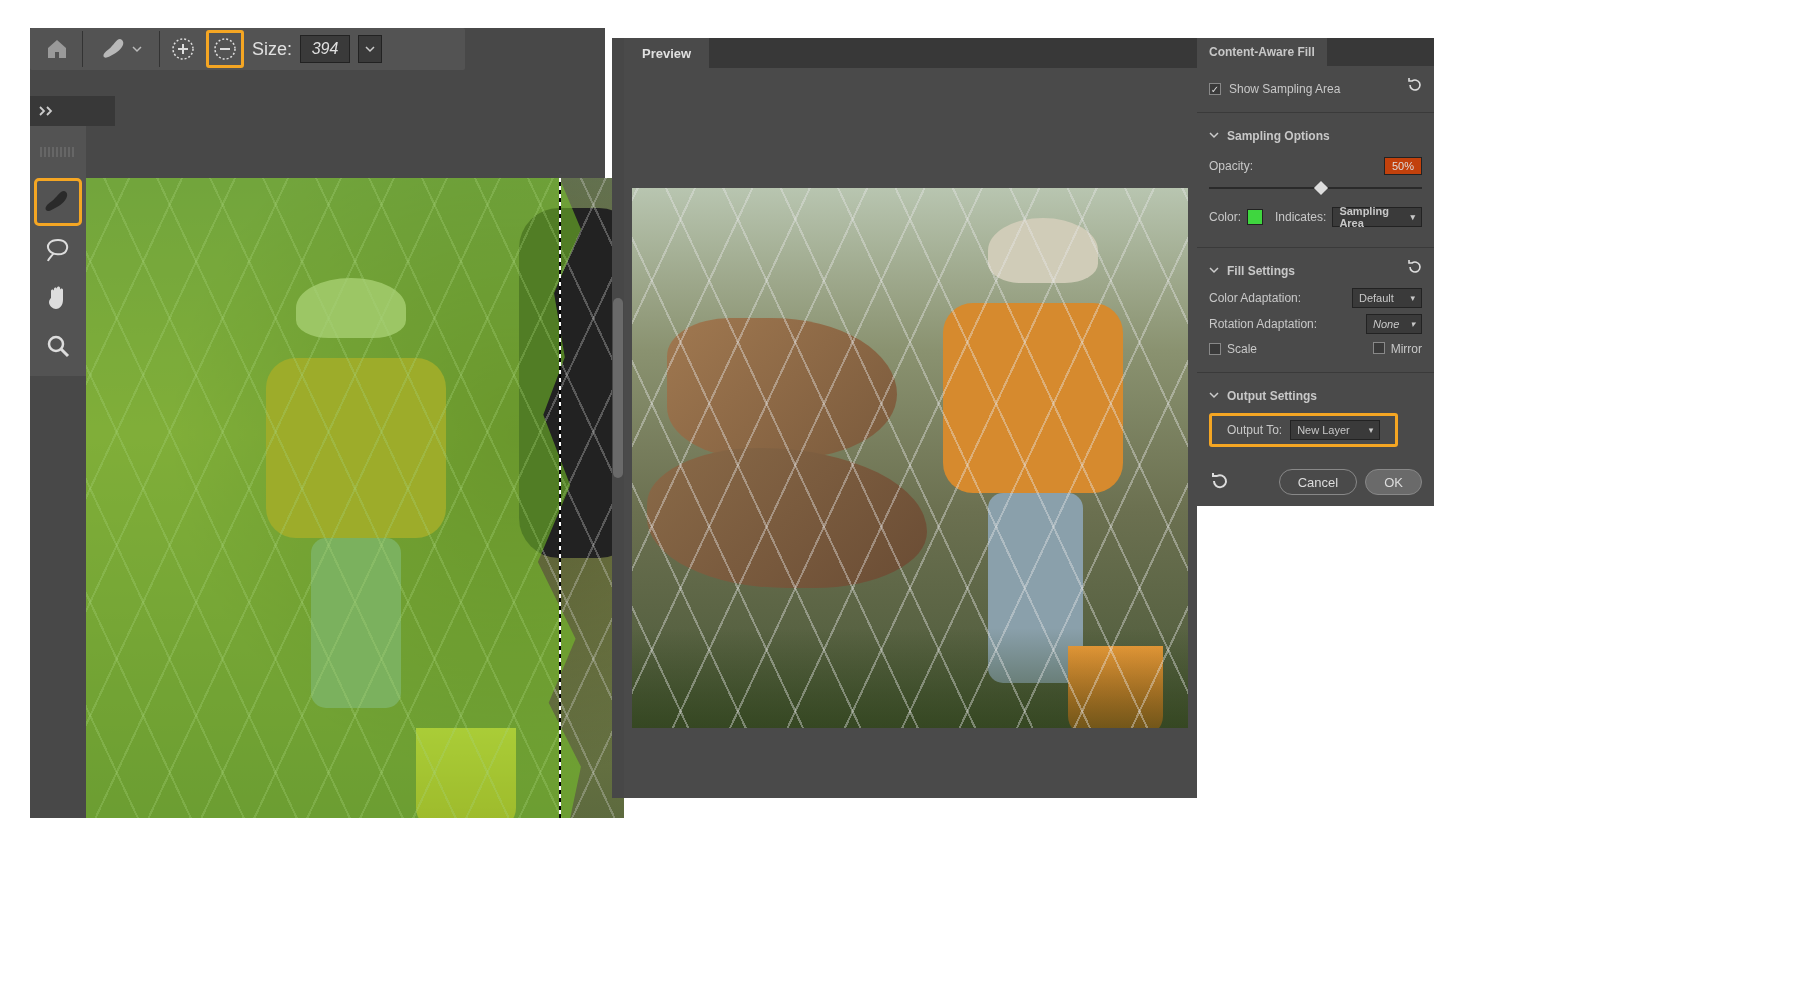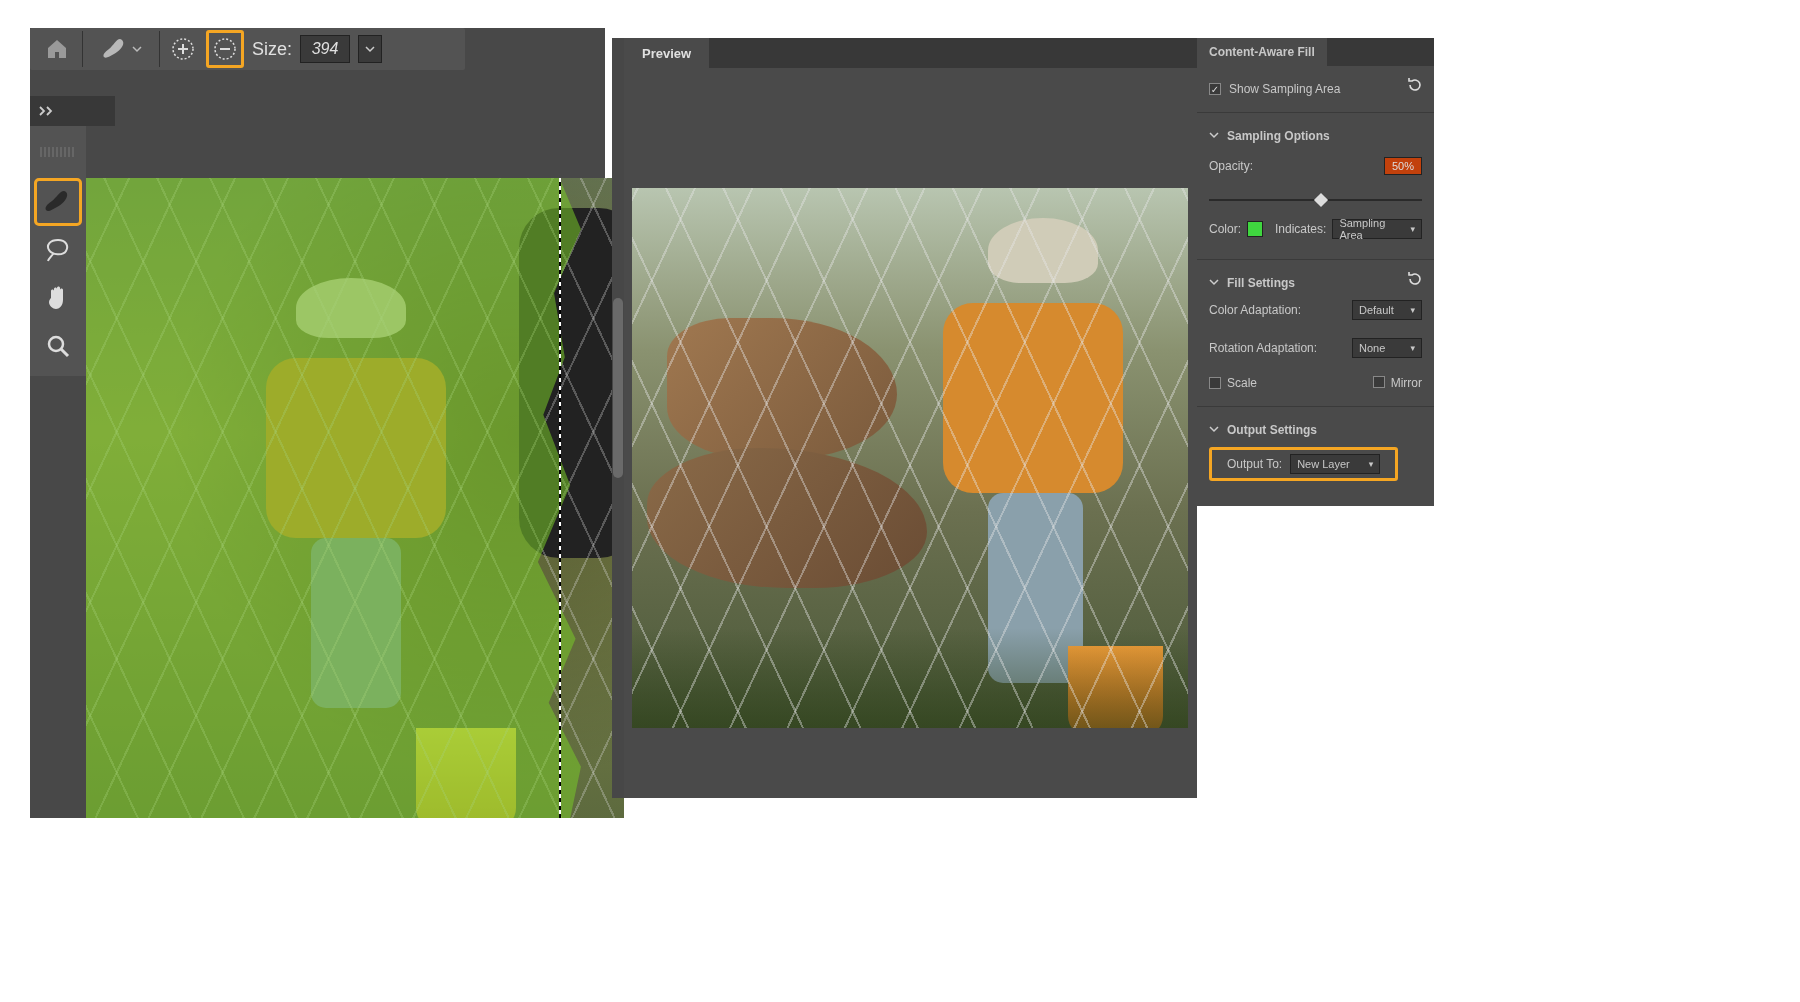--- a/index.html
+++ b/index.html
@@ -77,21 +77,21 @@
      repeating-linear-gradient(-65deg, transparent 0 50px, rgba(230,230,230,0.4) 50px 52px);
   }
   .grass-r { position:absolute; left:0; bottom:0; width:100%; height:100px; background:linear-gradient(180deg, transparent, rgba(40,60,20,0.6)); }
 
   
   .caf-panel { position:absolute; left:1197px; top:38px; width:237px; height:468px; background:#4a4a4a; color:#c8c8c8; font-size:12px; }
   .caf-tabbar { height:28px; background:#383838; }
   .caf-tab { display:inline-flex; align-items:center; height:28px; padding:0 12px; background:#4a4a4a; font-weight:600; font-size:12px; }
   .caf-sec { padding: 10px 12px; border-bottom: 1px solid #3a3a3a; position:relative; }
   .row { display:flex; align-items:center; gap:8px; margin:6px 0;}
-  .row-right { display:flex; align-items:center; justify-content:space-between; margin:18px 0;}
+  .row-right { display:flex; align-items:center; justify-content:space-between; margin:6px 0;}
   .chevron { width:10px; display:inline-block; }
   .sec-title { font-weight:700; }
   .checkbox { width:12px; height:12px; border:1px solid #888; display:inline-flex; align-items:center; justify-content:center; font-size:10px; background:#3a3a3a;}
   .checkbox.checked::after { content:"✓"; color:#ddd; }
   .reset-icon { position:absolute; right:10px; top:10px; width:18px; height:18px; cursor:pointer; }
   .num-input { width:38px; height:18px; background:#c2410c; border:1px solid #222; color:#ddd; text-align:center; font-size:11px; }
   .slider-track { position:relative; height:14px; width:100%; margin-top:2px;}
   .slider-track::before{content:"";position:absolute;left:0;right:0;top:6px;height:2px;background:#2a2a2a;}
   .slider-thumb{position:absolute;top:2px;width:10px;height:10px;background:#ddd;transform:rotate(45deg);}
   .color-swatch { width:16px; height:16px; background:#3fd63f; border:1px solid #222;}
@@ -246,21 +246,21 @@
       <span>Opacity:</span>
       <input class="num-input" value="50%" style="">
     </div>
     <div class="slider-track">
       <div class="slider-thumb" style="left:50%;"></div>
     </div>
     <div class="row" style="margin-top:12px; gap:6px;">
       <span>Color:</span>
       <span class="color-swatch"></span>
       <span style="margin-left:6px;">Indicates:</span>
-      <span class="dd" style="flex:1;">
+      <span class="dd" style="flex:1;font-weight:bold;">
         <span>Sampling Area</span>
         <span class="caret">▾</span>
       </span>
     </div>
   </div>
 
   <div class="caf-sec">
     <div class="row">
       <span class="chevron">
         <svg width="10" height="10" viewBox="0 0 10 10">
@@ -276,21 +276,21 @@
     </div>
     <div class="row-right" style="margin-top:10px;gap:18px;">
       <span>Color Adaptation:</span>
       <span class="dd" style="width:70px;">
         <span>Default</span>
         <span class="caret">▾</span>
       </span>
     </div>
     <div class="row-right">
       <span>Rotation Adaptation:</span>
-      <span class="dd" style="width:70px;">
+      <span class="dd" style="width:56px;font-style:italic;">
         <span>None</span>
         <span class="caret">▾</span>
       </span>
     </div>
     <div class="row" style="gap:20px; margin-top:8px;">
       <span style="display:flex;align-items:center;gap:6px;">
         <span class="checkbox"></span>
         <span>Scale</span>
       </span>
       <span style="display:flex;align-items:flex-start;gap:6px; margin-left:auto; padding-left:8px;">
@@ -313,13 +313,24 @@
       <span class="output-highlight">
         <span>Output To:</span>
         <span class="dd" style="width:90px;">
           <span>New Layer</span>
           <span class="caret">▾</span>
         </span>
       </span>
     </div>
   </div>
 
+  <div class="footer-row">
+    <div>
+      <svg width="22" height="22" viewBox="0 0 22 22">
+          <path d="M5 11 A6 6 0 1 0 8 6 L4 6 M4 3 V6 H7" fill="none" stroke="#ddd" stroke-width="2"></path>
+        </svg>
+    </div>
+    <div style="display:flex; gap:8px;">
+      <button class="btn-pill">Cancel</button>
+      <button class="btn-pill primary">OK</button>
+    </div>
+  </div>
 </div>
 
 </body></html>

